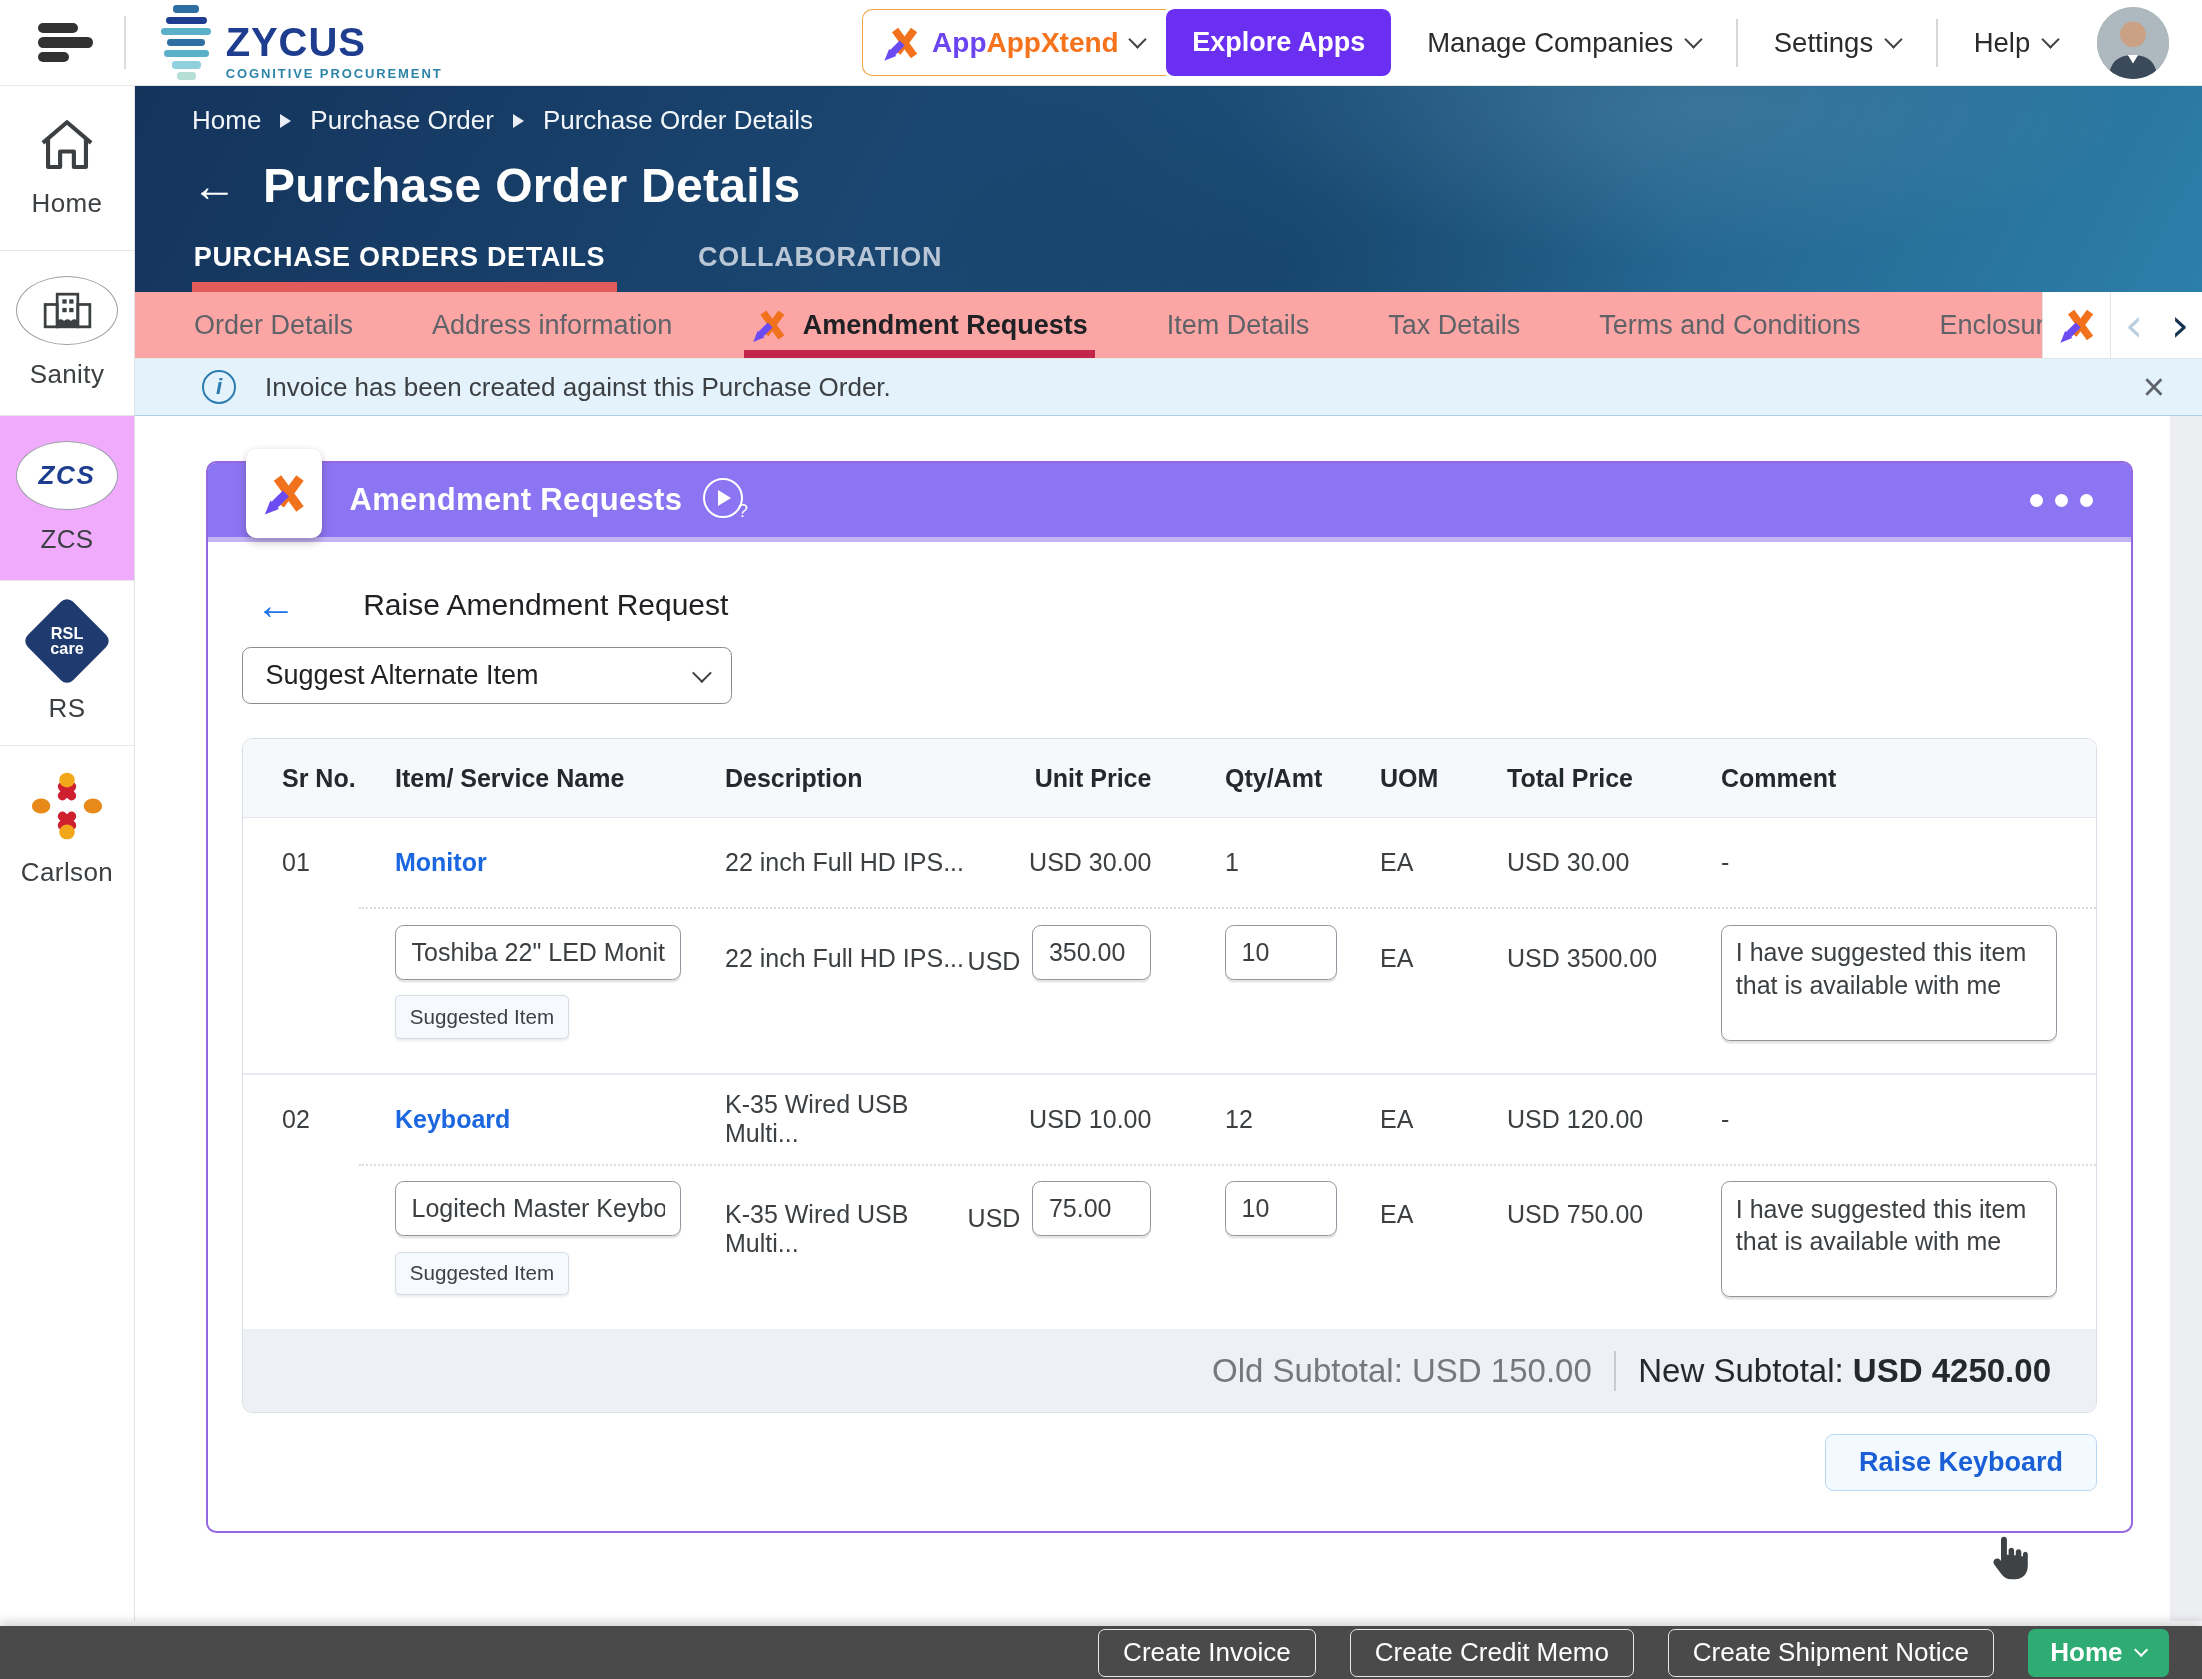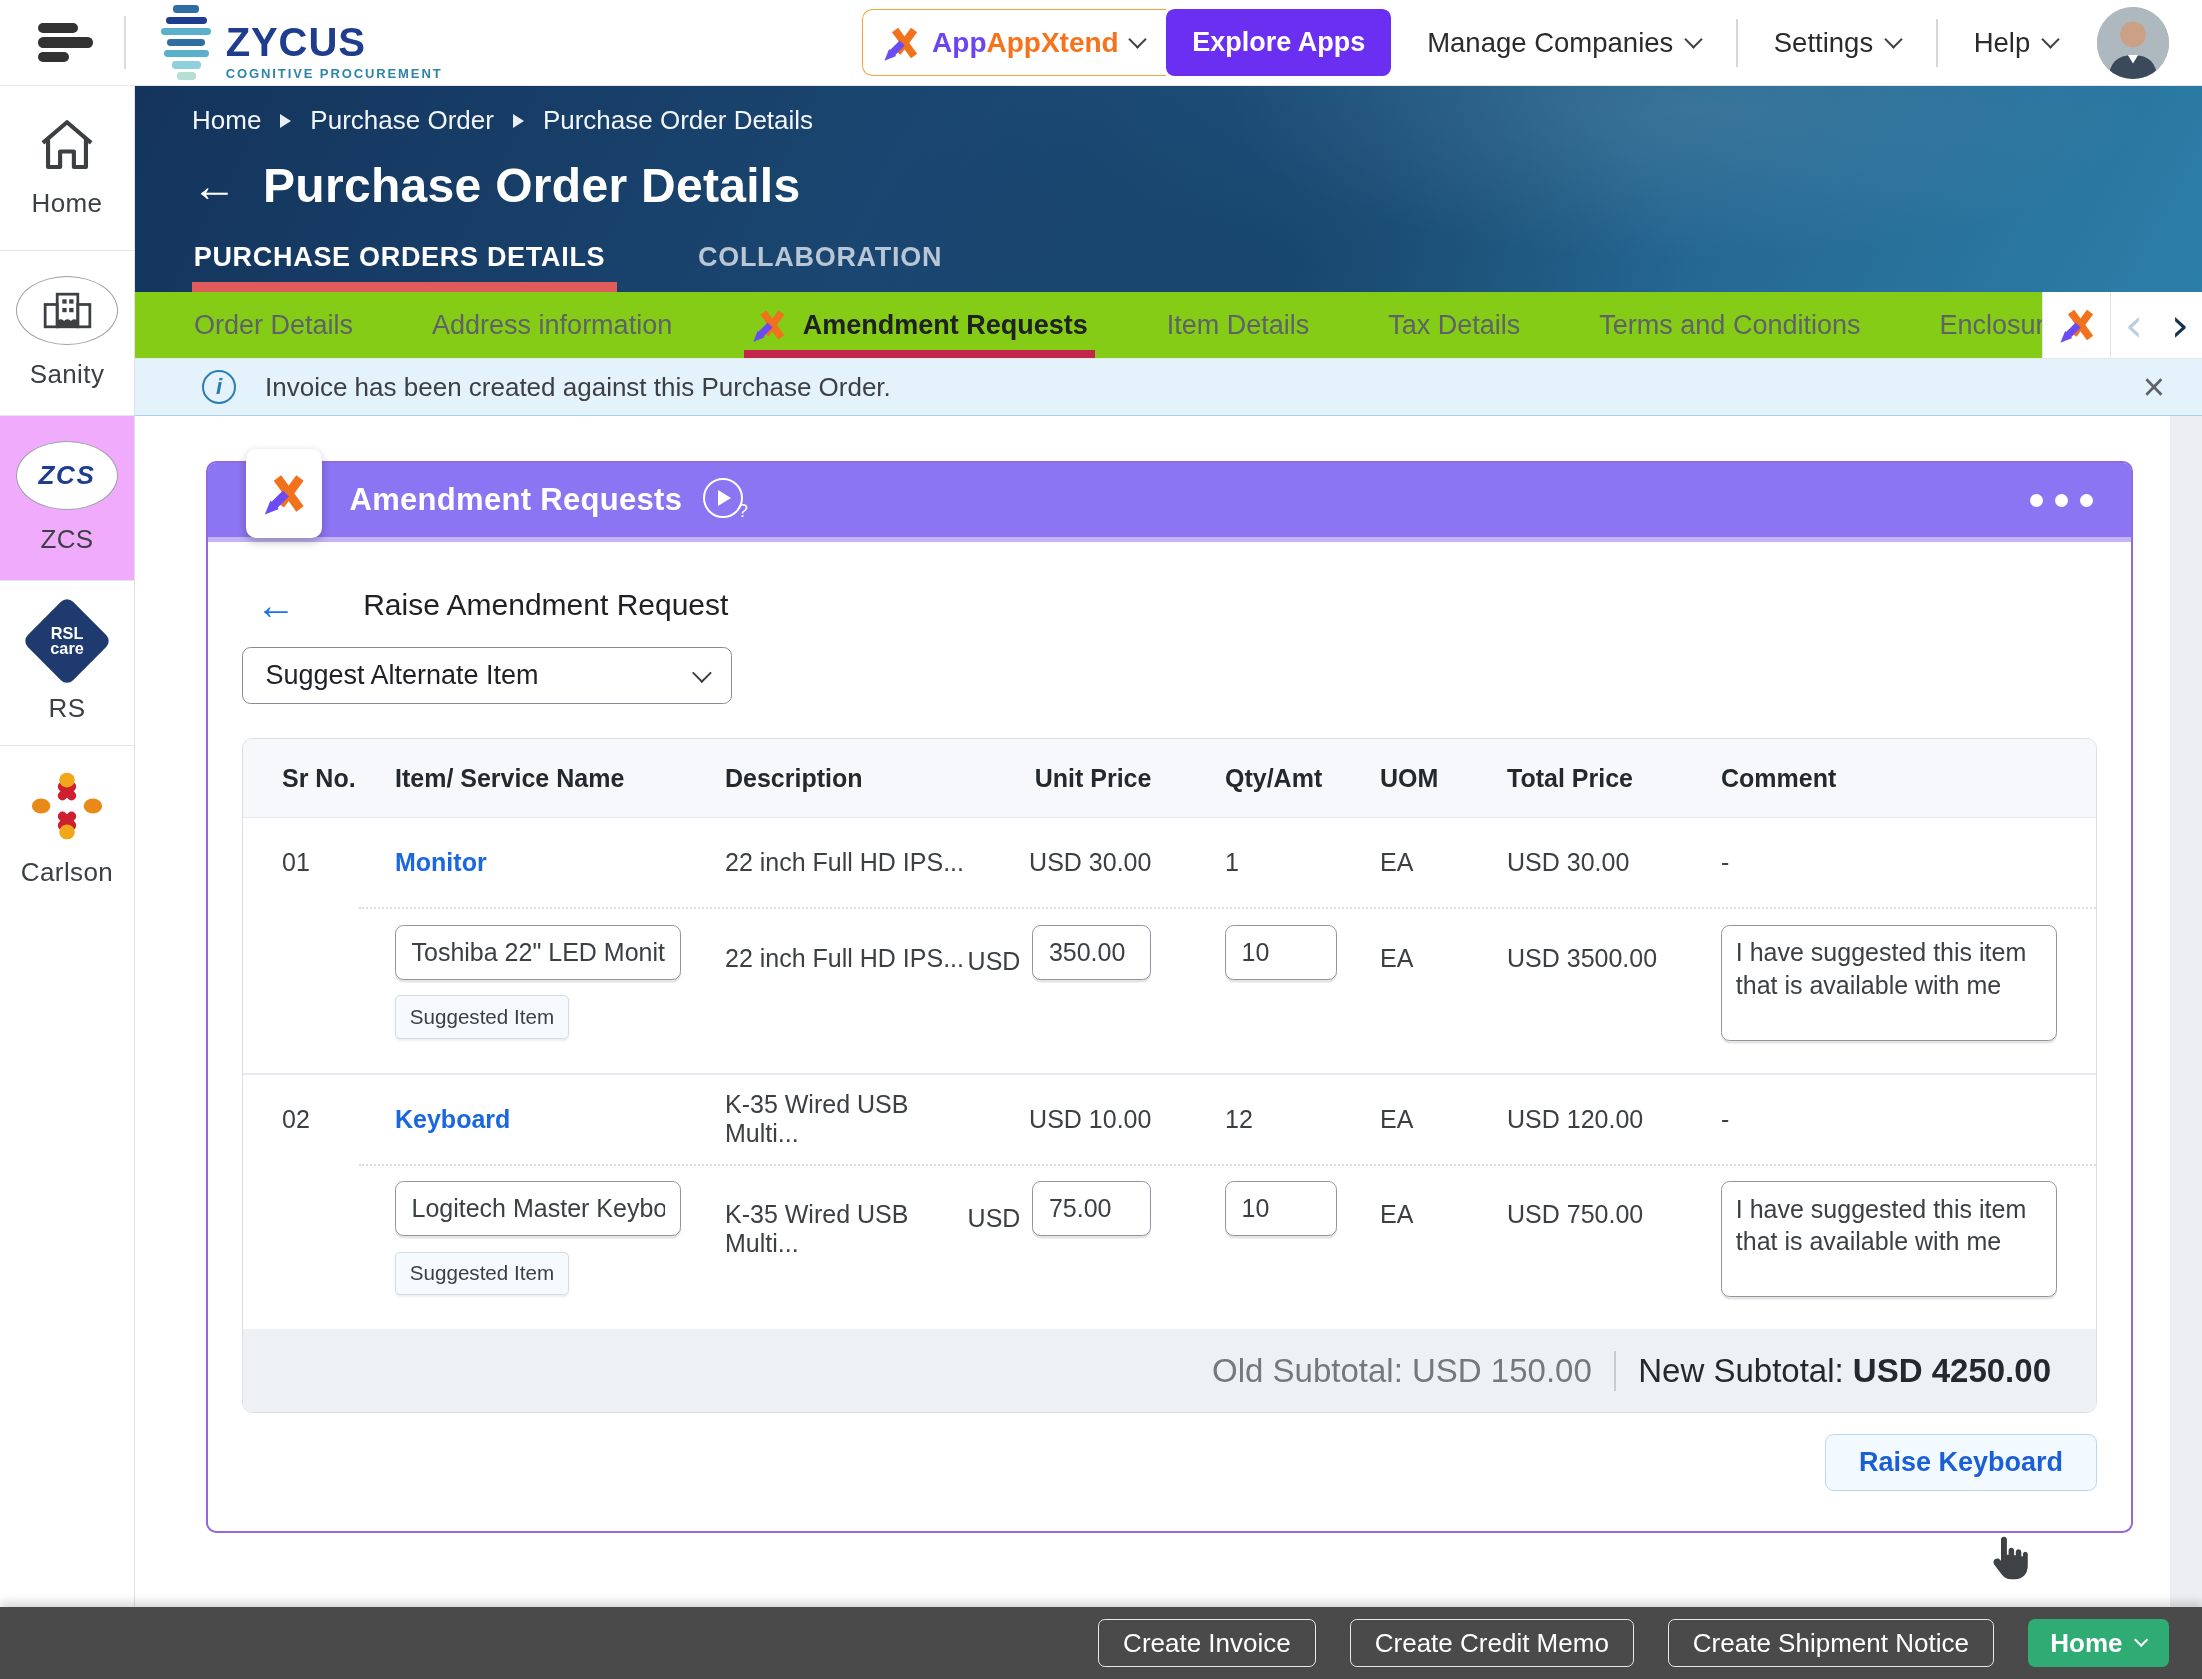--- a/index.html
+++ b/index.html
@@ -53,21 +53,21 @@
   .crumb-sep { width:0; height:0; border-left:11.2px solid #e8eef4; border-top:7.7px solid transparent; border-bottom:7.7px solid transparent; }
   .title-row { display:flex; align-items:center; gap:26px; margin-top:22.4px; }
   .back-arrow-w { font-size:45px; color:#fff; cursor:pointer; line-height:1; }
   .page-title { font-size:48px; font-weight:bold; letter-spacing:0.3px; }
   .tabs { position:absolute; left:57px; bottom:0; display:flex; gap:79px; }
   .tab { font-size:27px; font-weight:bold; letter-spacing:0.7px; color:#b9c6d6; padding:0 12px 19px 1.7px; cursor:pointer; position:relative; }
   .tab.active { color:#fff; }
   .tab.active::after { content:""; position:absolute; left:0; right:0; bottom:0; height:10.3px; background:#e15b5b; }
 
   
-  .subtabs { height:67px; background:#84cc16; display:flex; align-items:stretch; position:relative; border-bottom:0.9px solid #e6e6e6; }
+  .subtabs { height:67px; background:#fca5a5; display:flex; align-items:stretch; position:relative; border-bottom:0.9px solid #e6e6e6; }
   .subtab-scroll { display:flex; align-items:stretch; gap:79px; padding-left:59px; }
   .subtab { display:flex; align-items:center; gap:15.5px; font-size:27px; color:#5f6368; cursor:pointer; position:relative; white-space:nowrap; }
   .subtab.active { color:#202124; font-weight:bold; }
   .subtab.active::after { content:""; position:absolute; left:-6.9px; right:-6.9px; bottom:0; height:7.7px; background:#c2264b; }
   .subtab-right { position:absolute; right:0; top:0; height:100%; display:flex; align-items:center; background:#fff; }
   .ax-tab { width:69px; height:100%; border-left:1.7px solid #e3e3e3; border-right:1.7px solid #e3e3e3; display:flex; align-items:center; justify-content:center; cursor:pointer; }
   .nav-arrow { font-size:46px; line-height:1; padding:0 13.8px; cursor:pointer; font-family:"DejaVu Sans", sans-serif; }
   .nav-arrow.prev { color:#b9cfdf; }
   .nav-arrow.next { color:#16324e; }
 
@@ -126,21 +126,21 @@
   .sub-div { width:1.7px; height:40px; background:#c6cbd4; }
   .new-sub { font-size:33px; color:#24292f; }
   .new-sub b { font-weight:bold; }
 
   .raise-row { display:flex; justify-content:flex-end; margin-top:20.6px; }
   .raise-btn { background:#f3faff; border:1.7px solid #bbd6f2; border-radius:8.6px; color:#1a5fd6; font-size:27px; font-weight:bold; padding:0 33px; height:57px; cursor:pointer; font-family:"Liberation Sans", sans-serif; }
 
   .hand-cursor { position:absolute; left:1852px; top:1118px; width:45px; height:48px; }
 
   
-  .bottombar { position:absolute; left:0; bottom:0; width:2203px; height:72px; background:#4a4a4a; display:flex; align-items:center; justify-content:flex-end; gap:34px; padding-right:34px; box-shadow:0 -5.2px 8.6px rgba(0,0,0,0.15); z-index:6; }
+  .bottombar { position:absolute; left:0; bottom:0; width:2203px; height:53px; background:#4a4a4a; display:flex; align-items:center; justify-content:flex-end; gap:34px; padding-right:34px; box-shadow:0 -5.2px 8.6px rgba(0,0,0,0.15); z-index:6; }
   .bb-btn { background:transparent; border:1.7px solid #e9e9e9; border-radius:6.9px; color:#fff; font-size:26px; height:48px; padding:0 24px; cursor:pointer; font-family:"Liberation Sans", sans-serif; }
   .more-btn { background:#2eac74; border:none; border-radius:6.9px; color:#fff; font-size:26px; font-weight:bold; height:48px; padding:0 22.4px; display:flex; align-items:center; gap:13.8px; cursor:pointer; font-family:"Liberation Sans", sans-serif; }
   .chev.sm { width:10.3px; height:10.3px; }
 </style>
 </head>
 <body>
 
 <svg width="0" height="0" style="position:absolute">
   <defs>
     <symbol id="ax-logo" viewBox="0 0 32 32">

